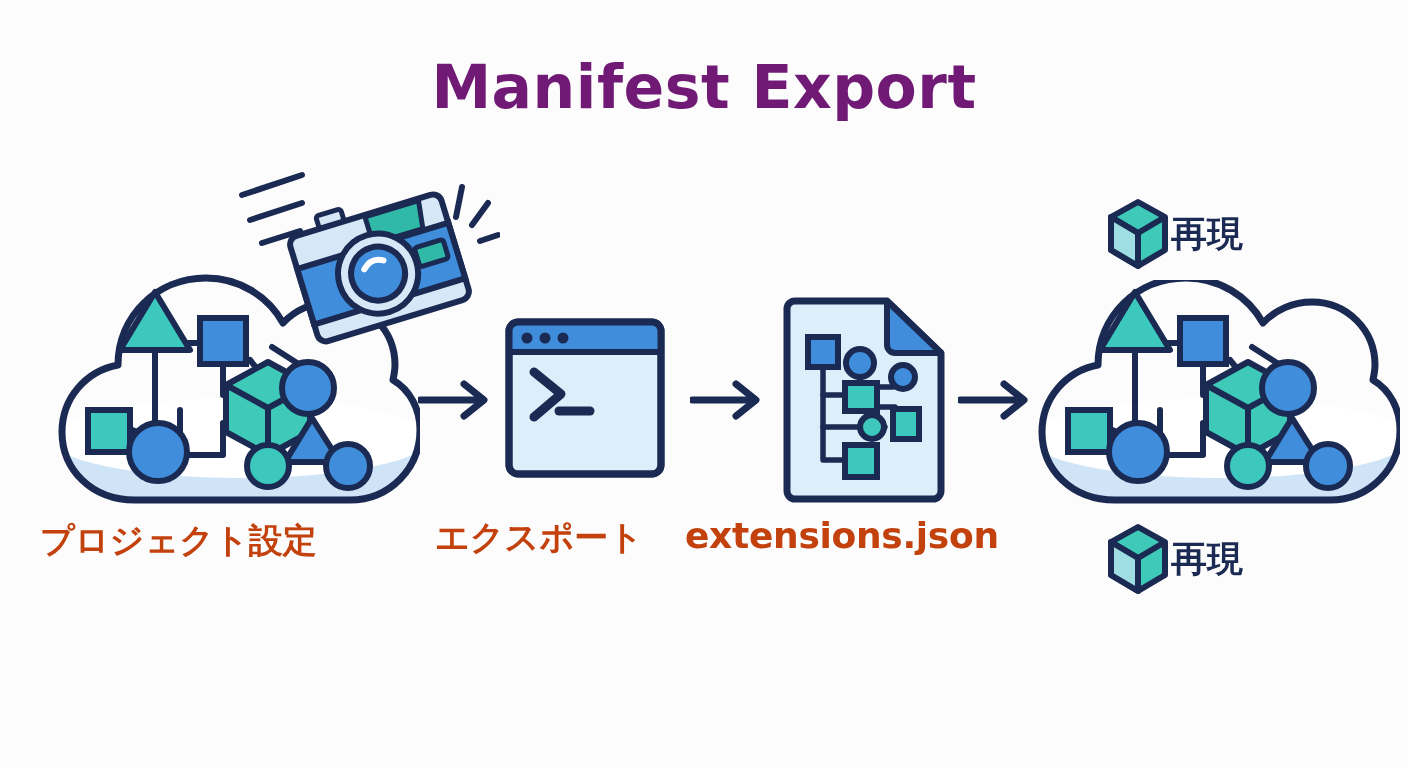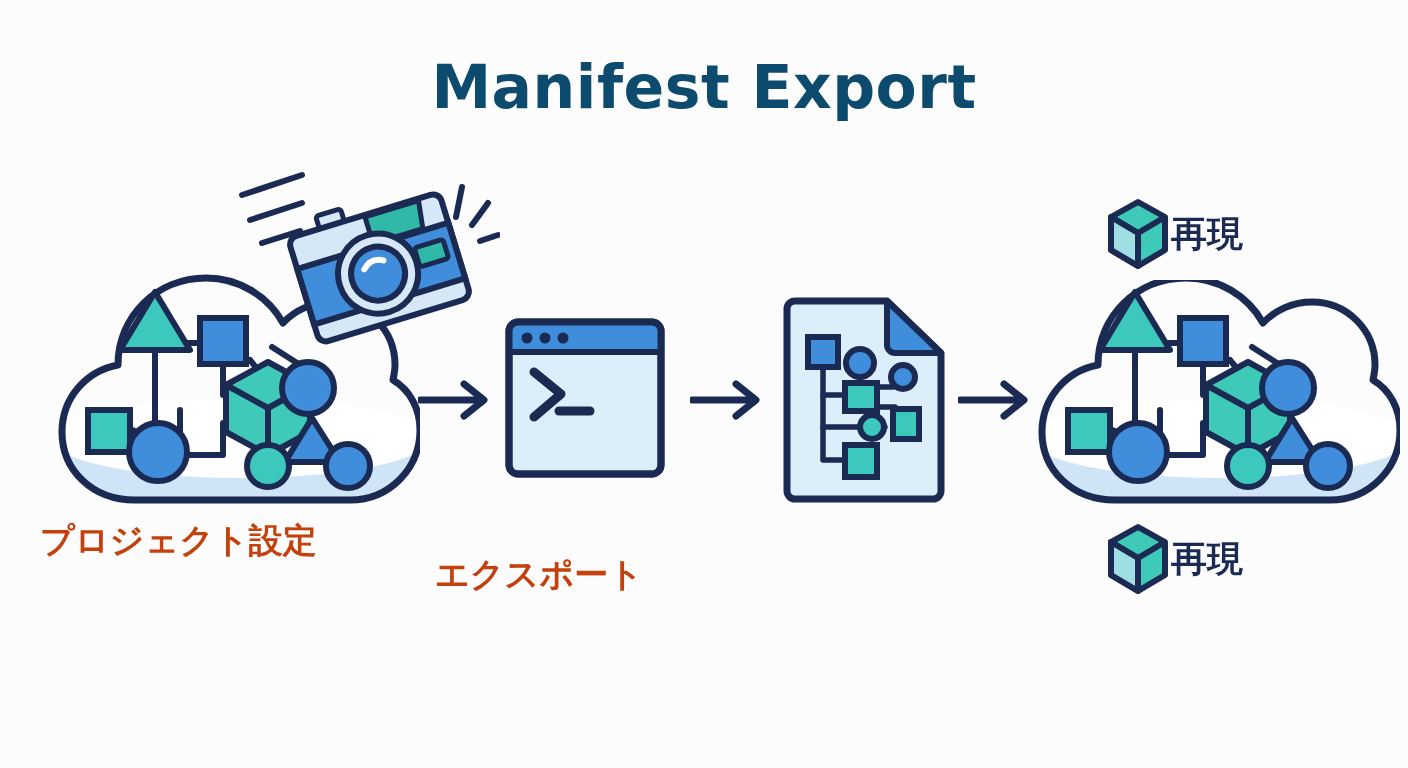--- a/index.html
+++ b/index.html
@@ -21,21 +21,21 @@
   }
   .title {
     position: absolute;
     left: 0;
     top: 52px;
     width: 1408px;
     text-align: center;
     font-size: 60px;
     font-weight: 600;
     letter-spacing: 0.5px;
-    color: #0c4a6e;
+    color: #701a75;
     font-family: "DejaVu Sans", "Liberation Sans", sans-serif;
   }
   .stage {
     position: absolute;
   }
   .stage-label {
     position: absolute;
     text-align: left;
     color: #c2410c;
     font-weight: 700;
@@ -180,21 +180,21 @@
       <line x1="14" y1="42" x2="166" y2="42" stroke="#1b2a52" stroke-width="6"></line>
       <rect x="14" y="12" width="152" height="152" rx="9" fill="none" stroke="#1b2a52" stroke-width="7"></rect>
       <g fill="#1b2a52">
         <circle cx="32" cy="28" r="5.5"></circle>
         <circle cx="50" cy="28" r="5.5"></circle>
         <circle cx="68" cy="28" r="5.5"></circle>
       </g>
       <polyline points="39,62 66,84 39,107" fill="none" stroke="#1b2a52" stroke-width="9" stroke-linecap="round" stroke-linejoin="round"></polyline>
       <line x1="64" y1="101" x2="95" y2="101" stroke="#1b2a52" stroke-width="9" stroke-linecap="round"></line>
     </svg>
-    <div class="stage-label" style="left:-60px; top:205px; width:300px;margin-top:37px;">エクスポート</div>
+    <div class="stage-label" style="left:-60px; top:205px; width:300px;">エクスポート</div>
   </div>
 
   <svg class="arrow" style="left:690px; top:378px;" width="76" height="44" viewBox="0 0 76 44">
     <line x1="2" y1="22" x2="58" y2="22" stroke="#1b2a52" stroke-width="7" stroke-linecap="round"></line>
     <polyline points="46,6 66,22 46,38" fill="none" stroke="#1b2a52" stroke-width="7" stroke-linecap="round" stroke-linejoin="round"></polyline>
   </svg>
 
   <div class="stage" style="left:775px; top:295px; width:180px; height:215px;">
     <svg width="180" height="215" viewBox="0 0 180 215">
       <path d="M12 14 a8 8 0 0 1 8 -8 L112 6 L166 58 L166 196 a8 8 0 0 1 -8 8 L20 204 a8 8 0 0 1 -8 -8 Z" fill="#ddeefb" stroke="#1b2a52" stroke-width="7" stroke-linejoin="round"></path>
@@ -210,20 +210,21 @@
         <path d="M96 132 L110 132"></path>
       </g>
       <rect x="33" y="42" width="30" height="30" fill="#3f8ddb" stroke="#1b2a52" stroke-width="6"></rect>
       <circle cx="85" cy="68" r="14" fill="#3f8ddb" stroke="#1b2a52" stroke-width="6"></circle>
       <circle cx="128" cy="82" r="12" fill="#3f8ddb" stroke="#1b2a52" stroke-width="6"></circle>
       <rect x="70" y="88" width="32" height="28" fill="#3cc8bd" stroke="#1b2a52" stroke-width="6"></rect>
       <circle cx="97" cy="132" r="12" fill="#3cc8bd" stroke="#1b2a52" stroke-width="6"></circle>
       <rect x="118" y="114" width="26" height="30" fill="#3cc8bd" stroke="#1b2a52" stroke-width="6"></rect>
       <rect x="70" y="150" width="32" height="32" fill="#3cc8bd" stroke="#1b2a52" stroke-width="6"></rect>
     </svg>
+    <div class="stage-label mono-ish" style="left:-90px; top:220px; width:360px;">extensions.json</div>
   </div>
 
   <svg class="arrow" style="left:958px; top:378px;" width="76" height="44" viewBox="0 0 76 44">
     <line x1="2" y1="22" x2="58" y2="22" stroke="#1b2a52" stroke-width="7" stroke-linecap="round"></line>
     <polyline points="46,6 66,22 46,38" fill="none" stroke="#1b2a52" stroke-width="7" stroke-linecap="round" stroke-linejoin="round"></polyline>
   </svg>
 
   <div class="stage" style="left:1020px; top:280px; width:380px; height:240px;">
     <svg width="380" height="240" viewBox="0 0 380 240">
       <defs>

